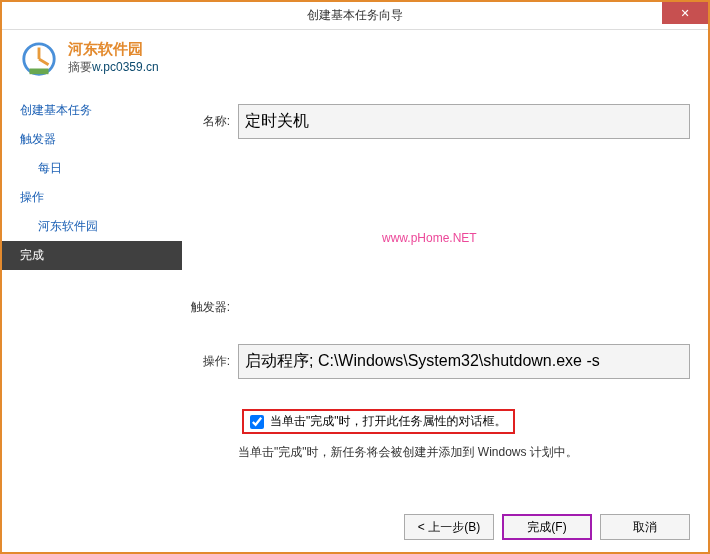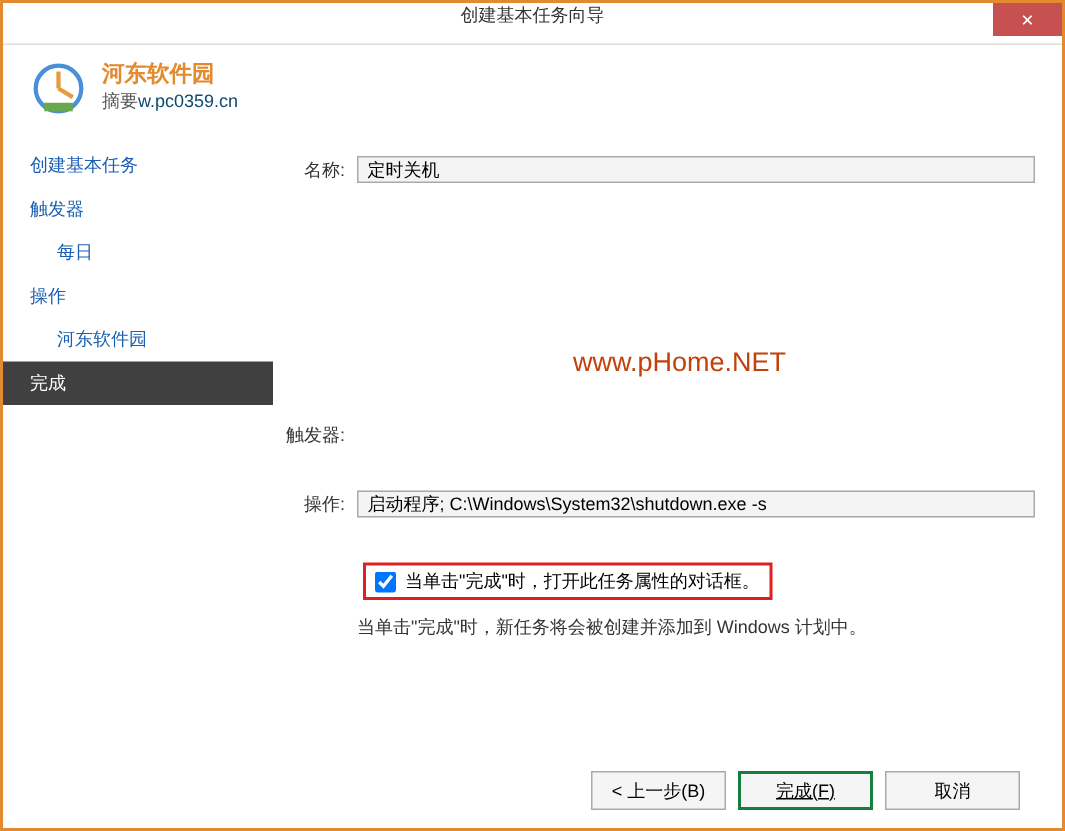--- a/index.html
+++ b/index.html
@@ -10,20 +10,21 @@
       width: 710px;
       height: 554px;
       border: 2px solid #e38a2e;
       position: relative;
     }
     .titlebar {
       background: #fff;
       height: 28px;
       border-bottom: 1px solid #ddd;
       display: flex;
+      align-items: center;
       justify-content: center;
       position: relative;
     }
     .titlebar-text {
       color: #333;
       font-size: 12px;
     }
     .close-btn {
       position: absolute;
       right: 0;
@@ -96,43 +97,43 @@
       text-align: right;
       color: #333;
       padding-right: 8px;
       font-size: 12px;
     }
     .form-input {
       flex: 1;
       border: 1px solid #aaa;
       background: #fff;
       padding: 3px 6px;
-      font-size: 12px;
+      font-size: 16px;
       font-family: inherit;
-      height: 18px;
+      height: 35px;
     }
     .form-textarea {
       flex: 1;
       border: 1px solid #aaa;
       background: #fff;
       padding: 3px 6px;
       font-size: 12px;
       font-family: inherit;
       height: 100px;
       resize: none;
     }
     .form-input.readonly {
       background: #f4f4f4;
     }
     .watermark {
       position: absolute;
       top: 135px;
       left: 200px;
-      color: #c2410c;
-      font-size: 18px;
+      color: #ec4899;
+      font-size: 12px;
       pointer-events: none;
     }
     .check-row {
       margin-left: 56px;
       margin-top: 8px;
       display: flex;
       align-items: center;
       gap: 6px;
       padding: 2px 4px;
     }
@@ -145,37 +146,36 @@
     }
     .info-text {
       margin-left: 56px;
       margin-top: 8px;
       color: #333;
       font-size: 12px;
     }
     .footer {
       position: absolute;
       bottom: 12px;
-      right: 28px;
+      right: 18px;
       display: flex;
       gap: 8px;
     }
     .btn {
       min-width: 90px;
       height: 26px;
       border: 1px solid #aaa;
       background: #f5f5f5;
       cursor: pointer;
       font-size: 12px;
       font-family: inherit;
       padding: 0 12px;
     }
     .btn.highlight {
-      border: 2px solid #15803d;
-      text-decoration: underline;
+      border: 2px solid #a21caf;
     }
     input[type=checkbox] {
       width: 14px;
       height: 14px;
     }
   </style>
 </head>
 <body>
 
 <div class="titlebar">

